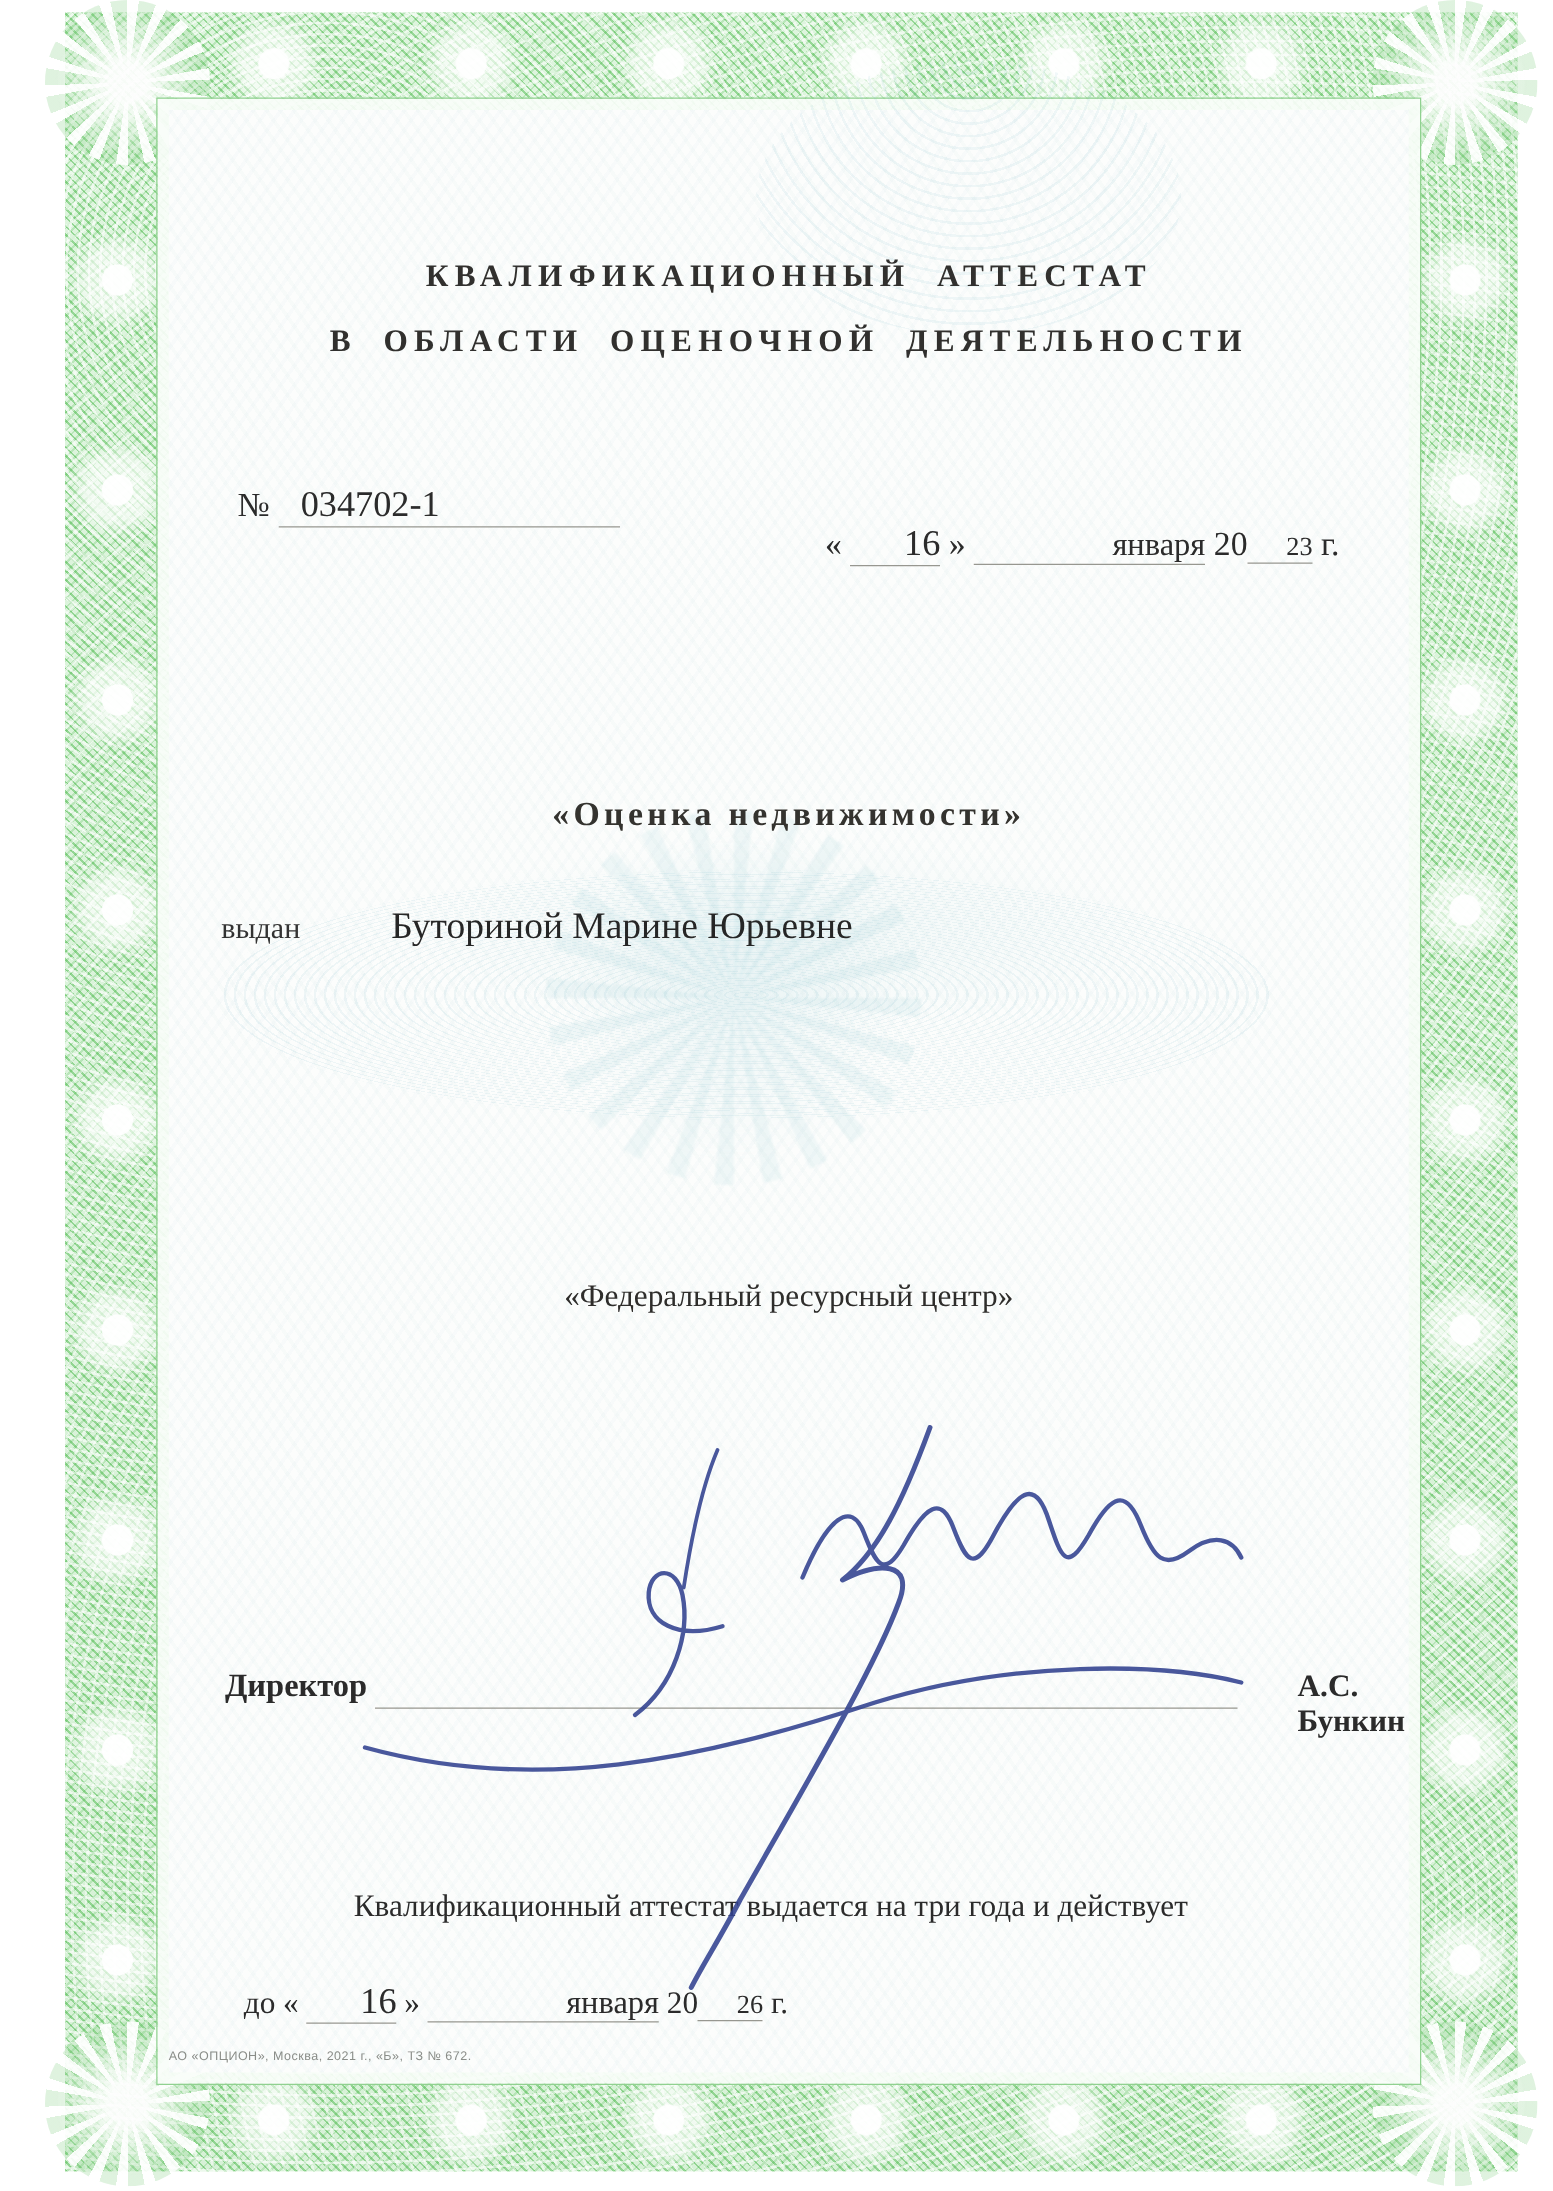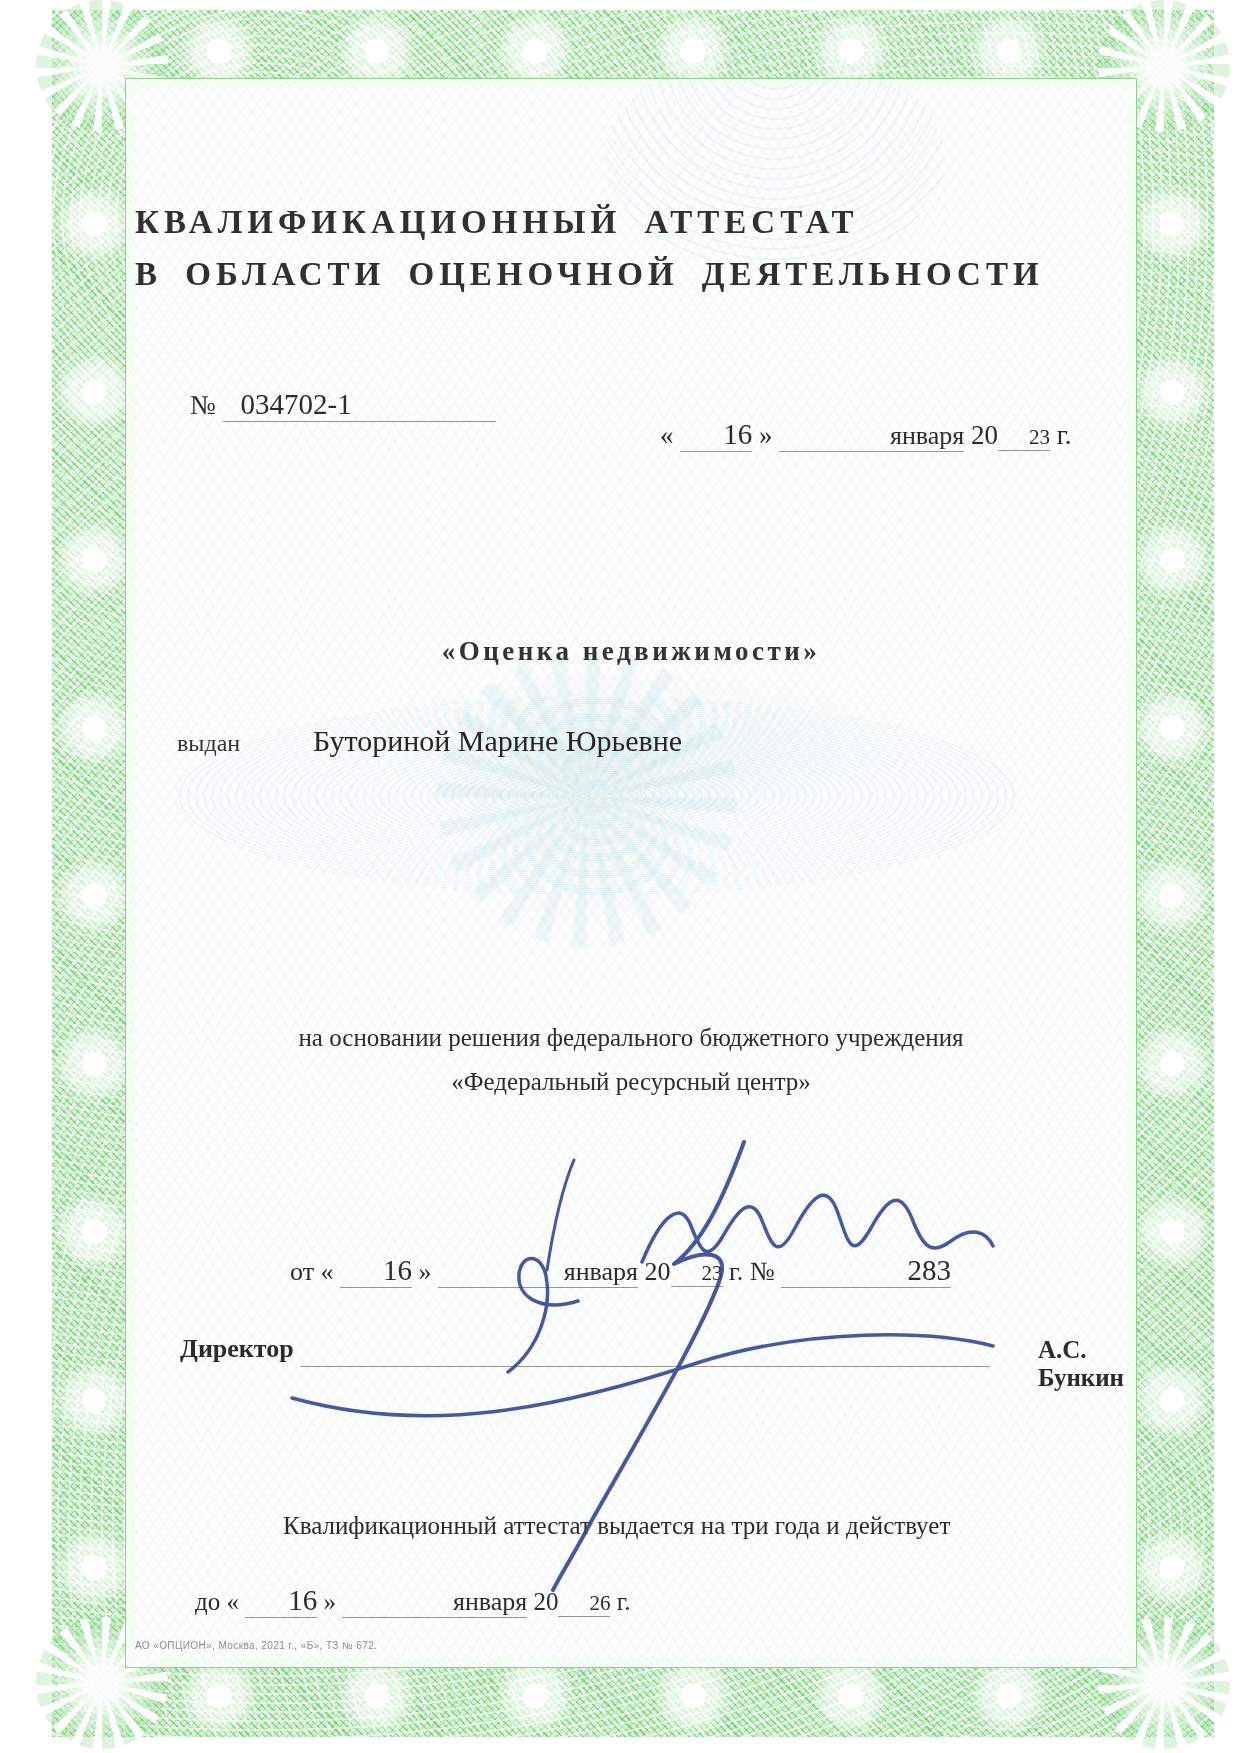--- a/index.html
+++ b/index.html
@@ -65,22 +65,22 @@
       repeating-conic-gradient(rgba(130,195,205,.10) 0 6deg, rgba(255,255,255,0) 6deg 15deg);
     filter:blur(1px);
   }
   .top-arcs {
     position:absolute; left:470px; top:-40px; width:340px; height:220px; border-radius:50%;
     background:repeating-radial-gradient(circle at 50% 0%, rgba(120,185,200,.10) 0 2px, transparent 2px 10px);
   }
   
   .abs { position:absolute; }
   .title {
-    left:0; right:0; top:108px; 
-    font-size:33px; font-weight:bold; color:#31302e;
+    left:0; right:0; top:108px; text-align:center;
+    font-size:25px; font-weight:bold; color:#31302e;
     letter-spacing:5px; word-spacing:10px; line-height:52px;
   }
   .num-row { top:300px; left:55px; right:30px; font-size:27px; }
   .fld { display:inline-block; border-bottom:1.5px solid #979790; text-align:right; vertical-align:baseline; }
   .num-val { width:255px; text-align:left; padding-left:18px; font-size:29px; }
   .date-group { position:absolute; left:470px; top:0; white-space:nowrap; }
   .d-day { width:72px; font-size:29px; }
   .d-month { width:185px; font-size:26px; }
   .d-year { width:52px; font-size:21px;margin-top:37px; }
   .body-par {
@@ -153,35 +153,23 @@
 
 
     <div class="abs direction">«Оценка недвижимости»</div>
 
     <div class="abs issued-row">
       <span>выдан</span>
       <span class="holder">Буториной Марине Юрьевне</span>
     </div>
 
     <div class="abs basis">
-      <div>на основании решения федерального бюджетного учреждения</div>
       <div>«Федеральный ресурсный центр»</div>
     </div>
 
-    <div class="abs decision-row">
-      <span>от</span>
-      <span>«</span>
-      <span class="fld d-day">16</span>
-      <span>»</span>
-      <span class="fld d-month" style="width:200px;">января</span>
-      <span>20</span><span class="fld d-year">23</span>
-      <span>г.</span>
-      <span>№</span>
-      <span class="fld" style="width:170px; font-size:29px;">283</span>
-    </div>
 
     <div class="abs dir-row">
       <span>Директор</span>
       <span class="sig-line"></span>
       <span class="dir-name">А.С. Бункин</span>
     </div>
 
     <div class="abs validity1">Квалификационный аттестат выдается на три года и действует</div>
 
     <div class="abs validity2">

